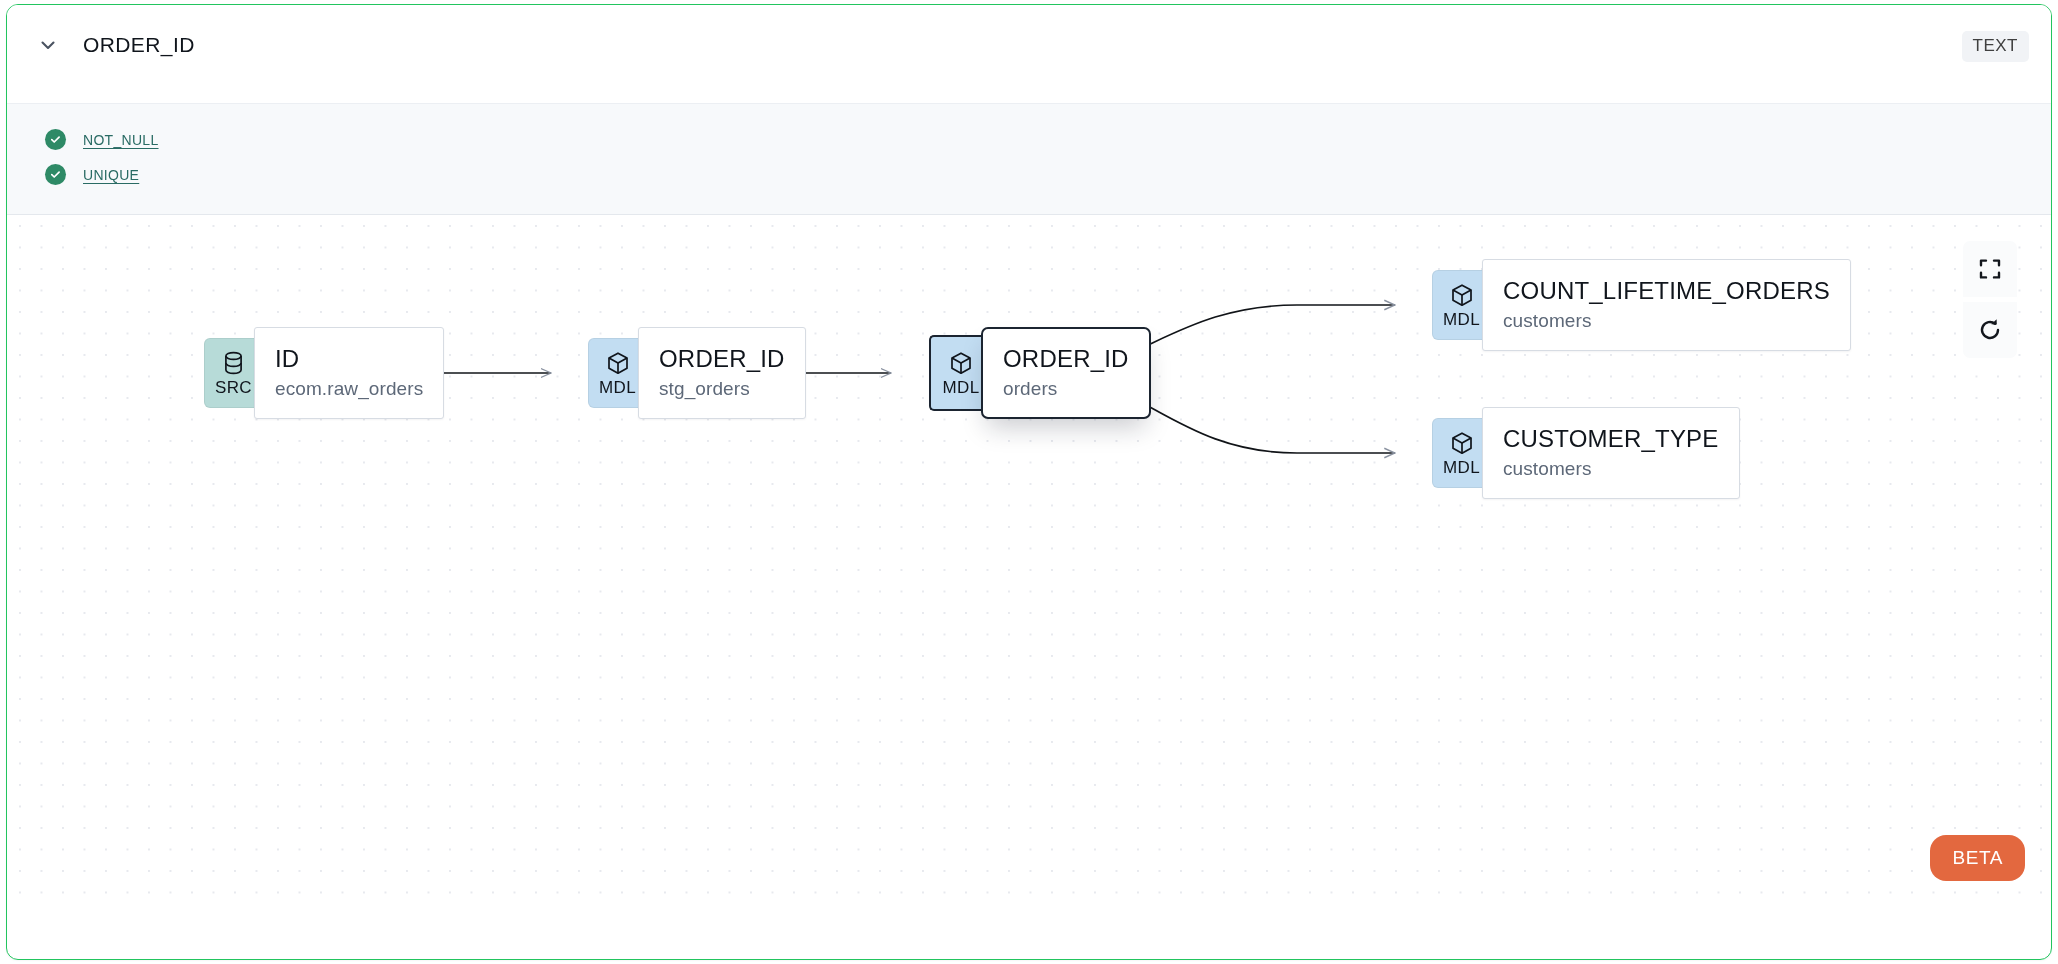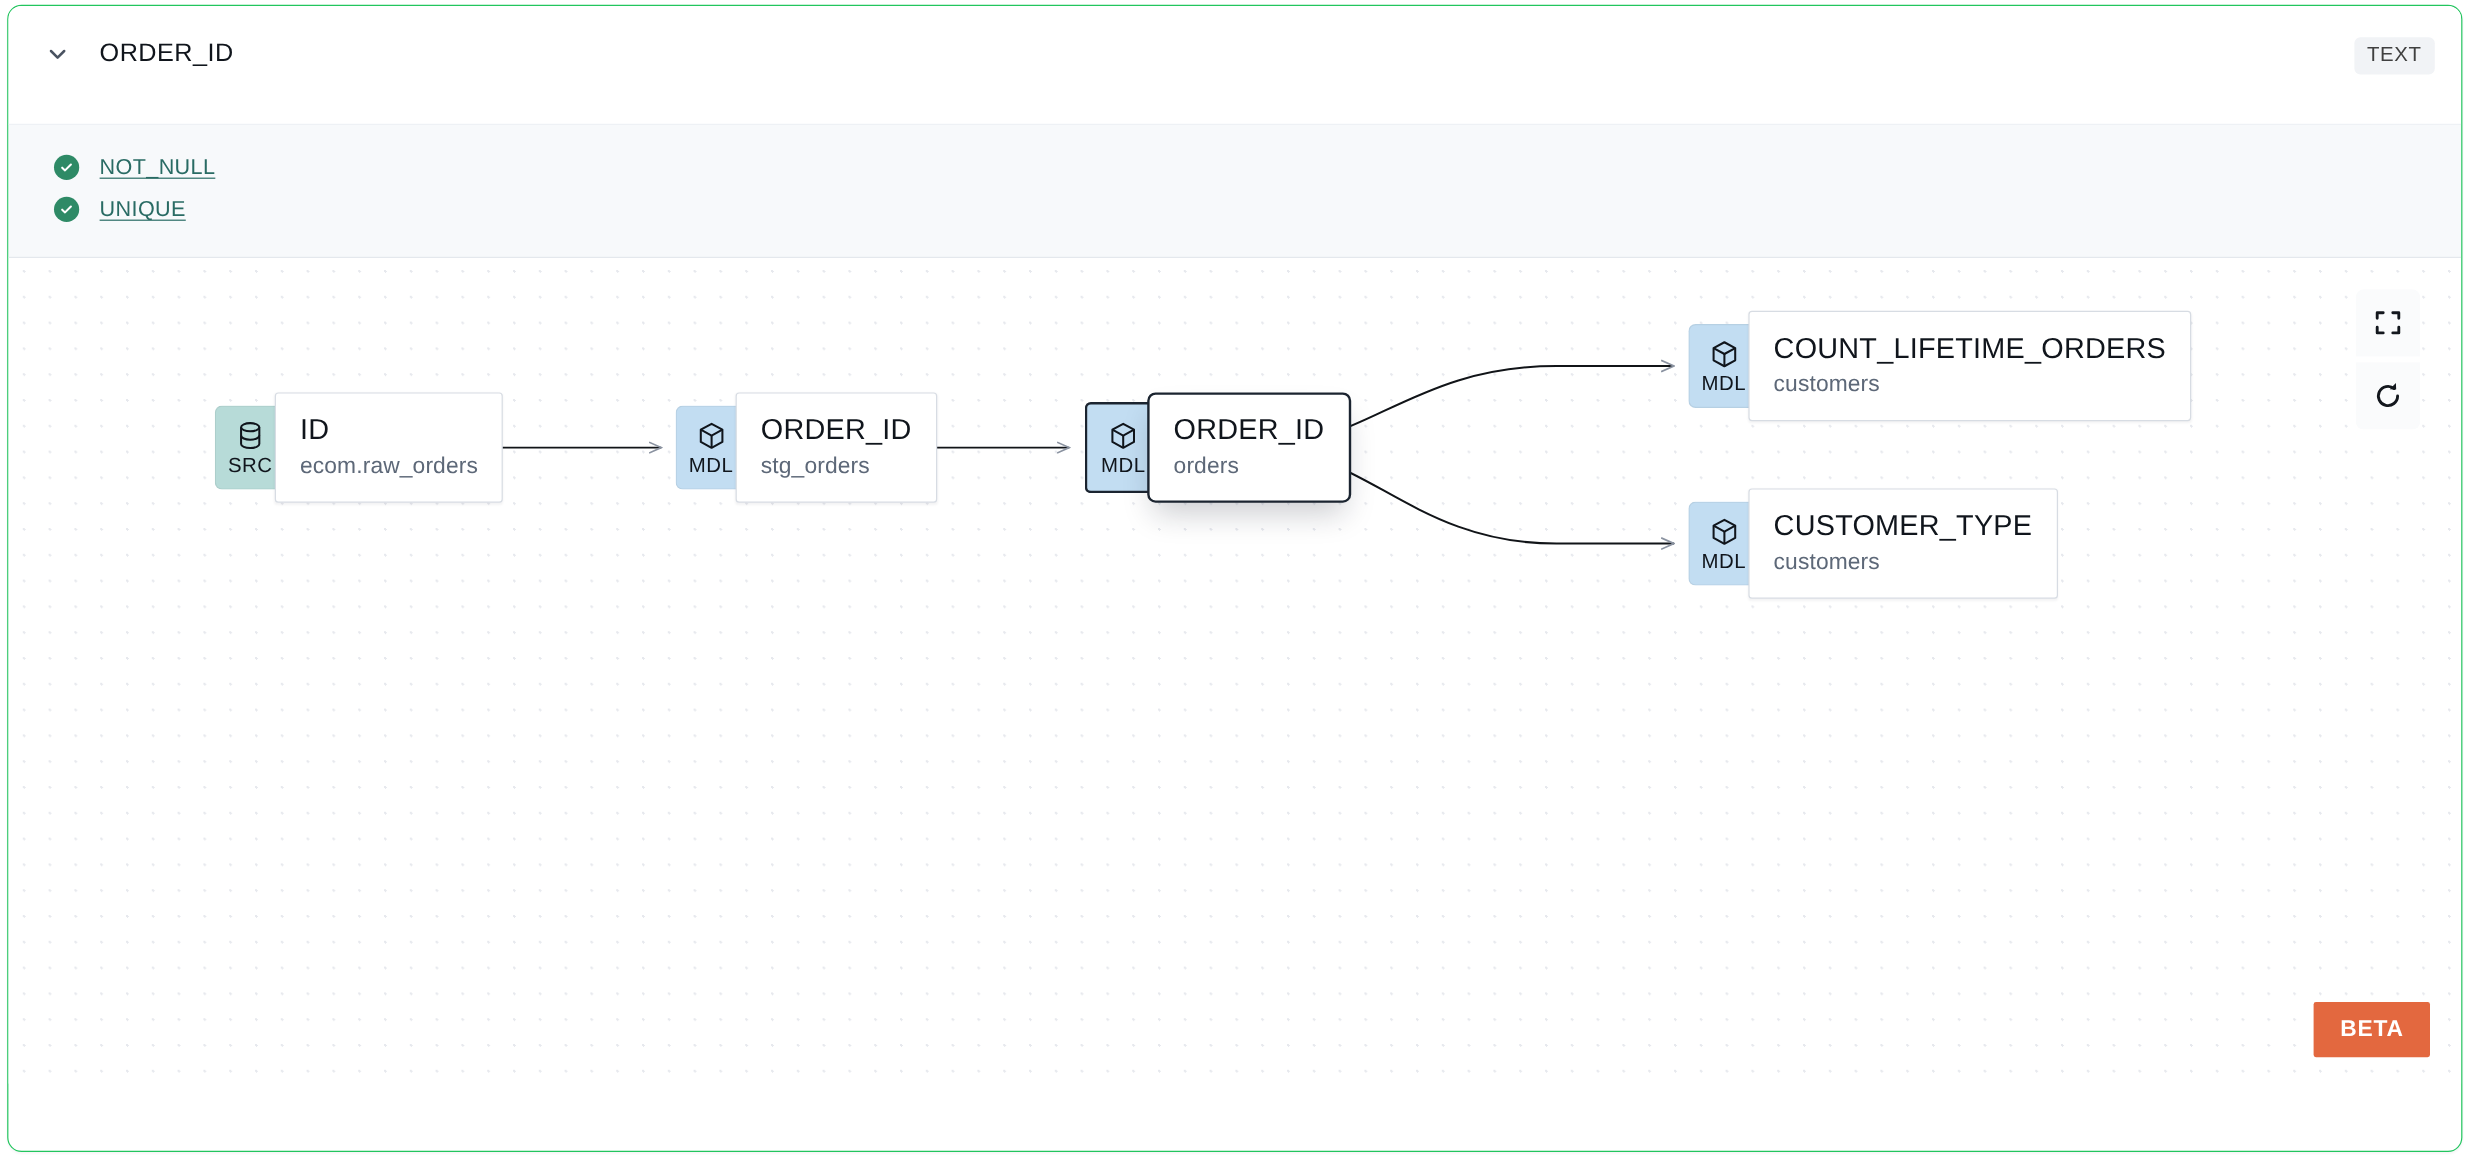--- a/index.html
+++ b/index.html
@@ -84,21 +84,21 @@
   .check-icon {
     width: 21px; height: 21px;
     border-radius: 50%;
     background: #2e8a66;
     display: flex; align-items: center; justify-content: center;
     flex: 0 0 auto;
   }
   .check-icon svg { display:block; }
   .test-link {
     margin-left: 17px;
-    font-size: 18px;
+    font-size: 14px;
     letter-spacing: 0.3px;
     color: #296b64;
     text-decoration: underline;
     text-underline-offset: 3px;
     cursor: pointer;
   }
 
   
   .canvas {
     position: relative;
@@ -126,20 +126,21 @@
     width: 58px;
     height: 70px;
     border-radius: 6px 0 0 6px;
     display: flex;
     flex-direction: column;
     align-items: center;
     justify-content: center;
     gap: 1px;
     border: 1px solid rgba(0,0,0,0.06);
     border-right: none;
+    margin-left: 25px;
   }
   .node-badge.src { background: #b7dbd8; }
   .node-badge.mdl { background: #c2ddf2; }
   .node-badge .badge-text {
     font-size: 17px;
     color: #10151c;
     letter-spacing: 0.4px;
     line-height: 1;
     margin-top: 2px;
   }
@@ -208,24 +209,24 @@
   .ctrl-btn svg { display: block; }
 
   
   .beta-badge {
     position: absolute;
     right: 26px;
     bottom: 22px;
     background: #e3683f;
     color: #ffffff;
     font-size: 19px;
-    font-weight: bold;
+    font-weight: normal;
     letter-spacing: 0.6px;
     padding: 12px 22px;
-    border-radius: 2px;
+    border-radius: 16px;
     cursor: pointer;
   }
 </style>
 </head>
 <body>
 
 <div class="panel">
 
   <div class="header">
     <div class="header-row">

